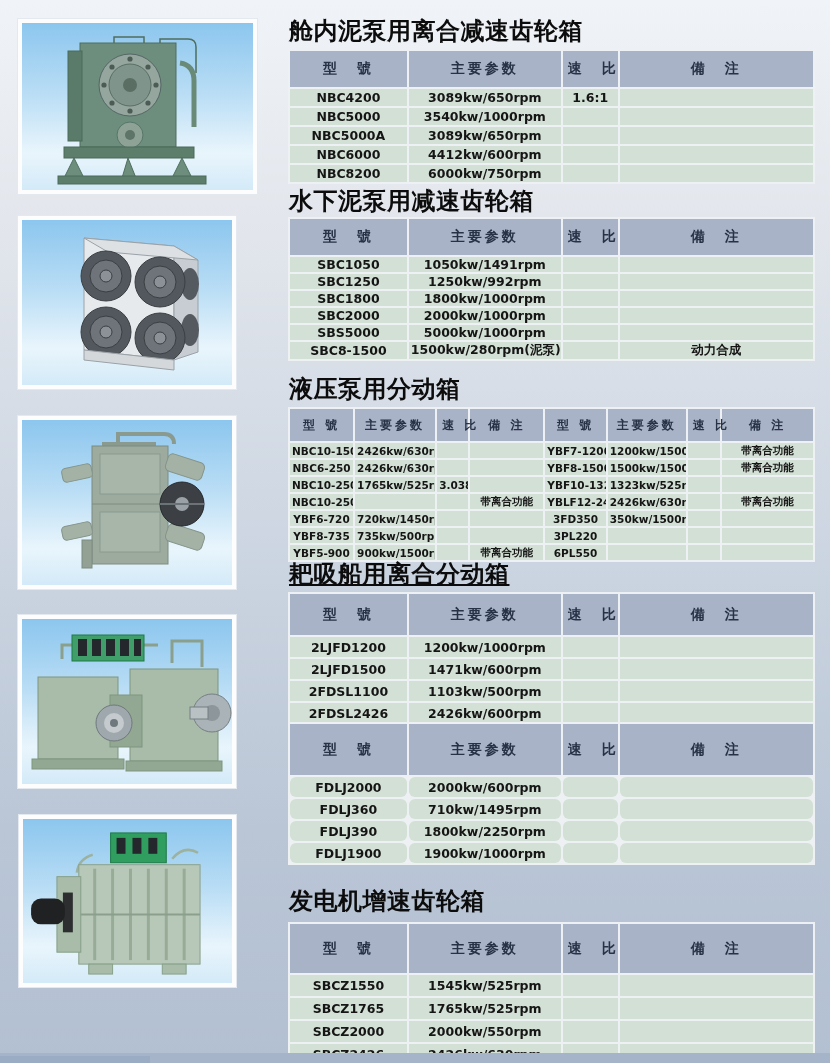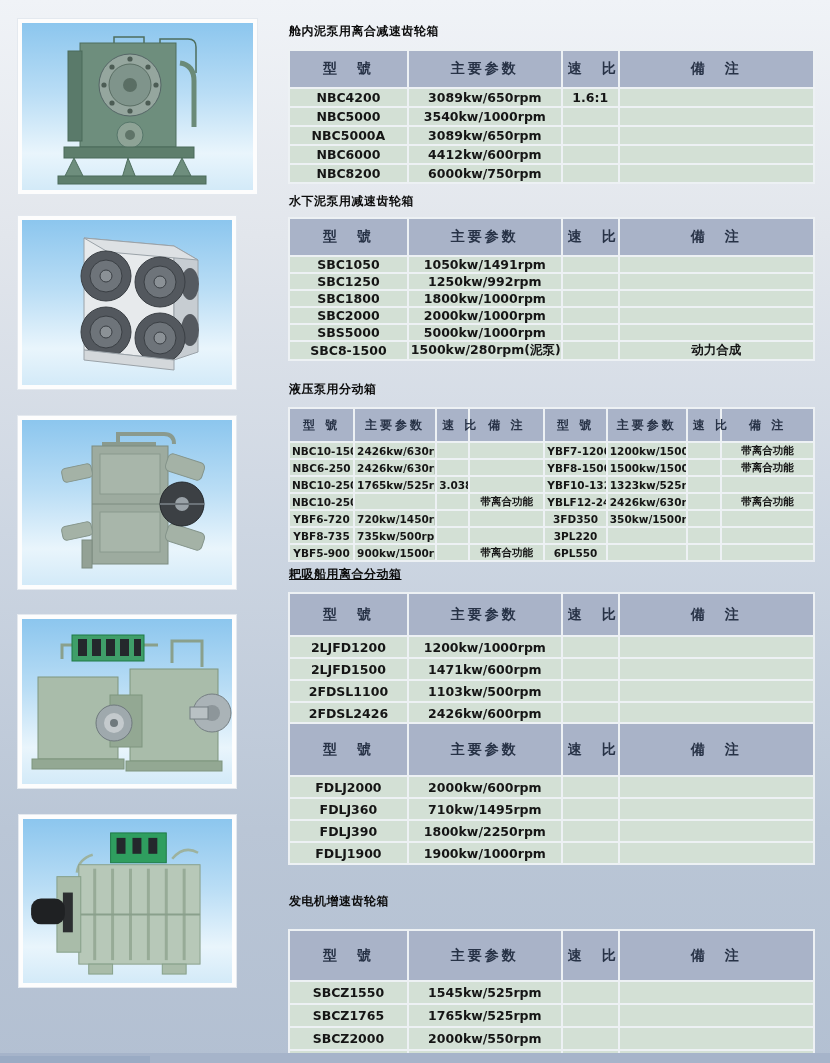--- a/index.html
+++ b/index.html
@@ -12,42 +12,42 @@
   .photo .ph{width:100%;height:100%;background:linear-gradient(180deg,#8cc6ee 0%,#b9ddf5 42%,#e9f5fc 78%,#d3eaf8 100%);}
   .photo svg{display:block;width:100%;height:100%;}
   .photo1{left:17px;top:18px;width:241px;height:177px;}
   .photo2{left:17px;top:215px;width:220px;height:175px;}
   .photo3{left:17px;top:415px;width:220px;height:175px;}
   .photo4{left:17px;top:614px;width:220px;height:175px;}
   .photo5{left:18px;top:814px;width:219px;height:174px;}
 
   
   .sec{position:absolute;left:288px;width:527px;}
-  .sec h2.title{font-size:12px;line-height:26px;font-weight:bold;color:#0c0c0c;
+  .sec h2.title{font-size:24px;line-height:26px;font-weight:bold;color:#0c0c0c;
                 margin:0 0 5px 1px;letter-spacing:.5px;}
   table.spec{width:100%;table-layout:fixed;border-collapse:separate;border-spacing:2px;
              background:#edf1f4;}
   table.spec th{background:#a9b3c8;color:#273246;font-weight:bold;text-align:center;
                 padding:5px;letter-spacing:3px;white-space:nowrap;}
   table.spec td{background:#d3e0d5;color:#151515;font-weight:bold;text-align:center;
                 padding:0 2px;white-space:nowrap;overflow:hidden;}
 
   .sec0{top:18px;}  .sec1{top:188px;} .sec2{top:376px;}
   .sec3{top:561px;} .sec4{top:722px;} .sec5{top:888px;}
   .sec1 h2.title{margin-bottom:3px;}
   .sec3 h2.title{margin-bottom:5px;text-decoration:underline;}
   .sec4 h2.title{margin-bottom:8px;}
-  .sec5 h2.title{margin-bottom:15px;}
+  .sec5 h2.title{margin-bottom:8px;}
 
   .std th{font-size:14px;}
   .std td{font-size:12.5px;}
   .sec0 th{height:26px;} .sec0 td{height:17px;}
   .sec1 th{height:26px;} .sec1 td{height:15px;margin-top:20px;}
   .sec3 th{height:31px;} .sec3 td{height:20px;}
-  .sec4 th{height:41px;} .sec4 td{height:20px;}
+  .sec4 th{height:41px;} .sec4 td{height:20px;border-radius:6px;}
   .sec5 th{height:39px;} .sec5 td{height:21px;}
 
   .dbl th{font-size:12px;letter-spacing:1px;height:22px;}
   .dbl td{font-size:10.5px;height:15px;padding:0 1px;}
 
   
   .bottom-strip{position:absolute;left:0;top:1053px;width:830px;height:10px;background:#a6b4ca;}
   .bottom-strip .dark{position:absolute;left:0;top:3px;width:150px;height:7px;background:#9aabc4;}
 </style>
 </head>

